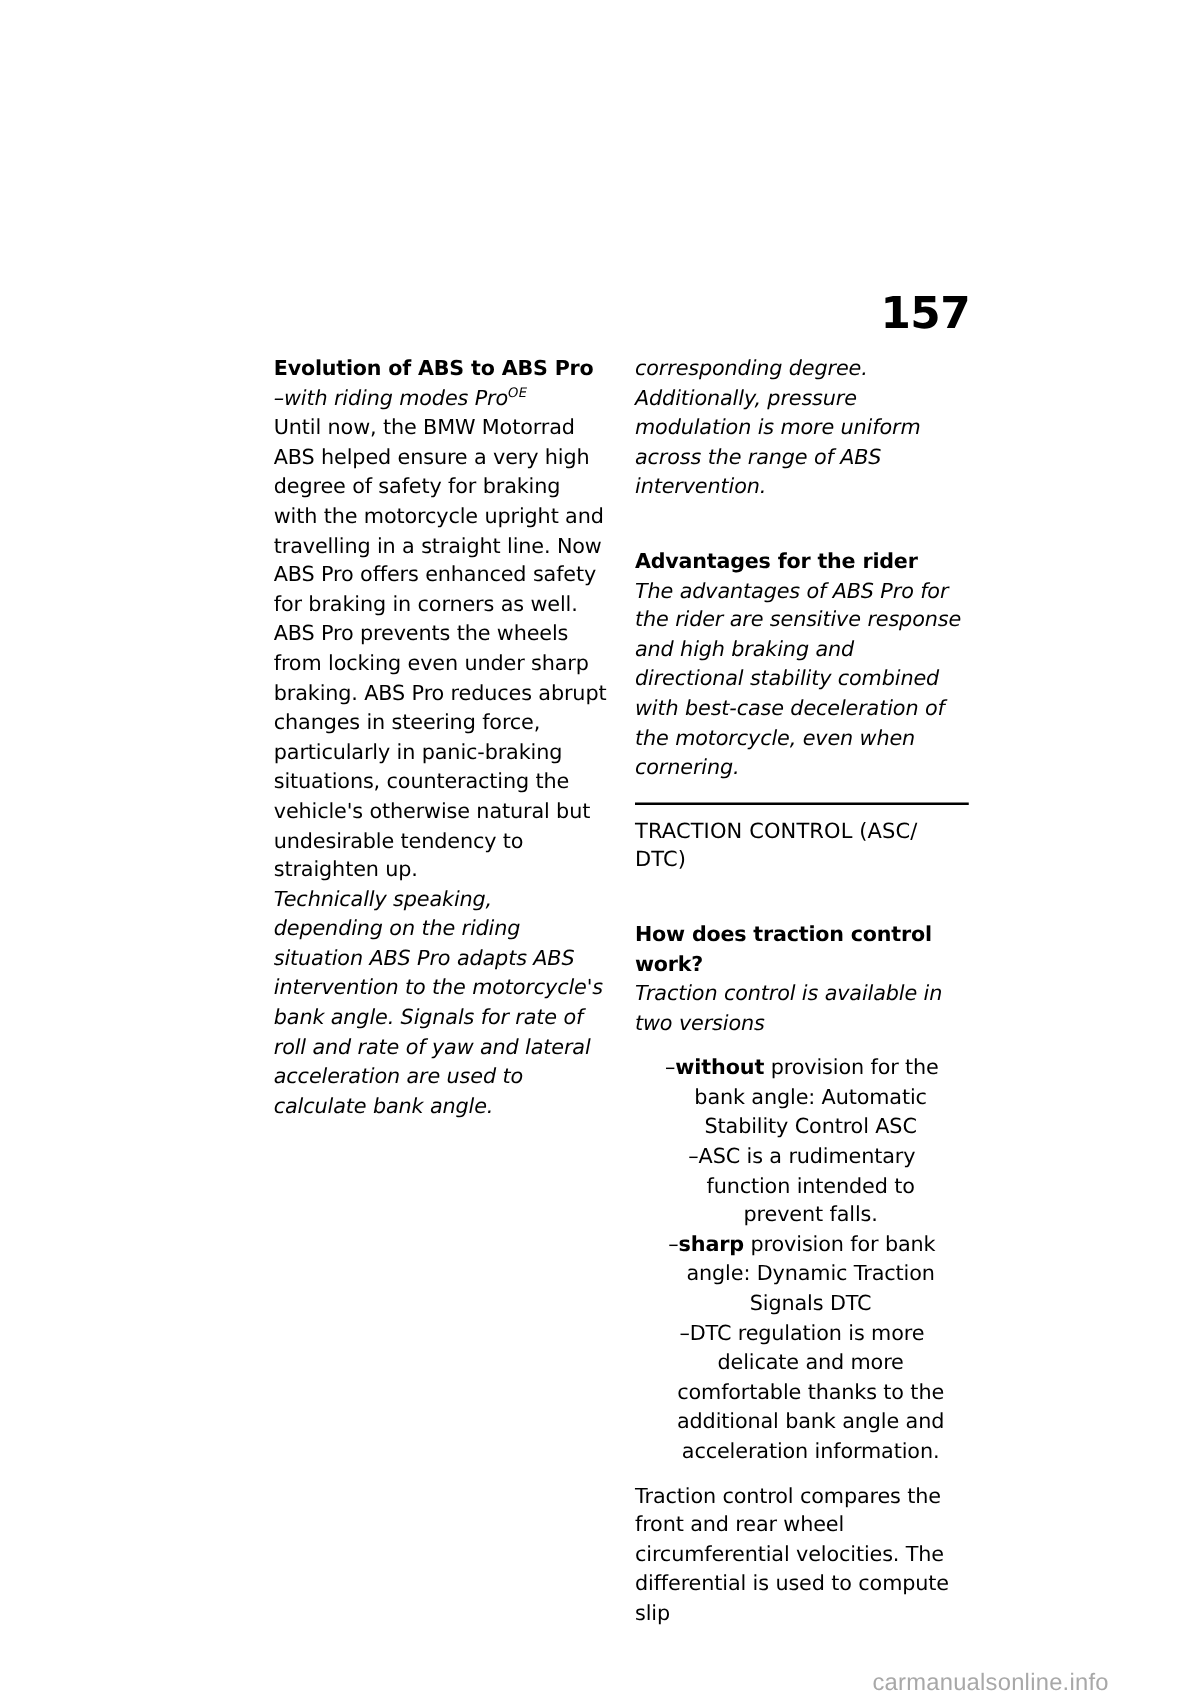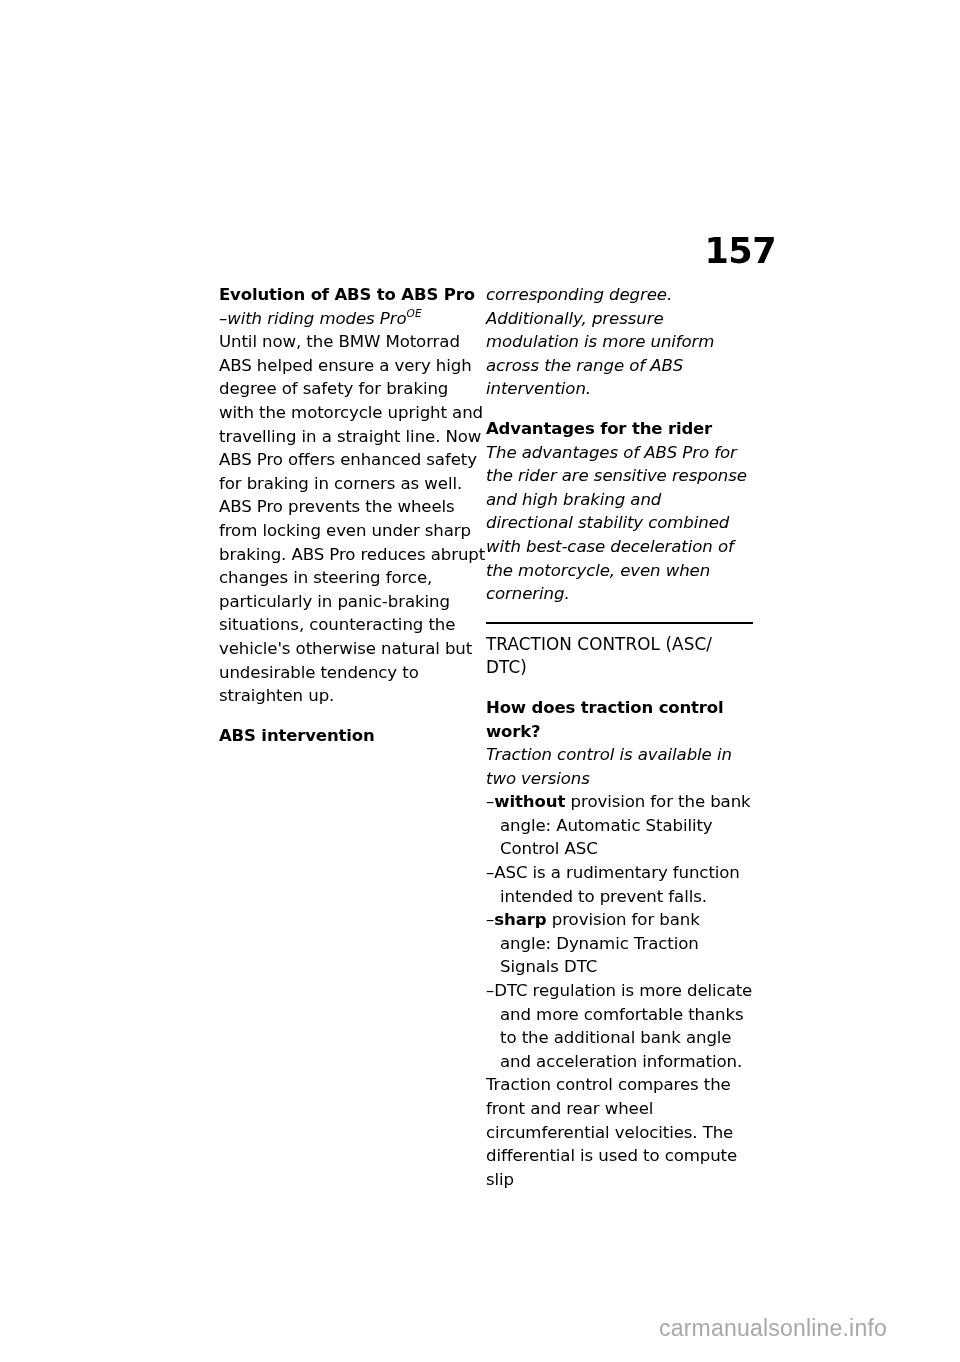--- a/index.html
+++ b/index.html
@@ -37,20 +37,21 @@
     line-height: 1;
   }
 
   
   .columns {
     position: absolute;
     left: 219px;
     top: 283px;
     width: 557px;
     display: flex;
+    gap: 22px;
   }
   .col {
     width: 267px;
     flex: 0 0 267px;
   }
 
   
   .h-sub {
     font-size: 16.5px;
     font-weight: bold;
@@ -68,39 +69,40 @@
   p.body {
     font-size: 16.6px;
     line-height: 23.6px;
     margin: 0;
     letter-spacing: -0.1px;
   }
   .gap-para {
     margin-top: 16px;
   }
   .gap-head {
-    margin-top: 16px;
+    margin-top: 36px;
   }
   .tight {
     margin-top: 0;
     font-style: italic;
   }
 
   .sup {
     font-size: 10.5px;
     vertical-align: super;
     line-height: 0;
     letter-spacing: 0.2px;
   }
 
   
   ul.dash-list {
     list-style: none;
-    margin: 0;
+    margin: 12px;
     padding: 0;
+    text-align: center;
   }
   ul.dash-list li {
     font-size: 16.6px;
     line-height: 23.6px;
     padding-left: 14px;
     text-indent: -14px;
     letter-spacing: -0.1px;
   }
   .dash {
     font-weight: normal;
@@ -112,23 +114,23 @@
     border-top: 2.2px solid #000;
     margin: 16px 0 9px 0;
     width: 100%;
     height: 0;
   }
 
   
   .watermark {
     position: absolute;
     right: 14px;
-    bottom: 20px;
+    bottom: 4px;
     font-family: "Liberation Sans", sans-serif;
-    font-size: 23px;
+    font-size: 19px;
     color: #a8a8a8;
     letter-spacing: 0.2px;
   }
 </style>
 </head>
 <body>
 
 <div class="page">
 
   <div class="page-number">157</div>
@@ -136,22 +138,22 @@
   <div class="columns">
 
     <div class="col">
 
       <h2 class="h-sub">Evolution of ABS to ABS Pro</h2>
 
       <p class="body tight"><span>–with riding modes Pro</span><span class="sup">OE</span></p>
 
       <p class="body gap-para">Until now, the BMW Motorrad ABS helped ensure a very high degree of safety for braking with the motorcycle upright and travelling in a straight line.  Now ABS Pro offers enhanced safety for braking in corners as well.  ABS Pro prevents the wheels from locking even under sharp braking. ABS Pro reduces abrupt changes in steering force, particularly in panic-braking situations, counteracting the vehicle's otherwise natural but undesirable tendency to straighten up.</p>
 
-      <h3 class="h-sub gap-head">ABS intervention</h3>
 
+      <p class="body tight">Technically speaking, depending on the riding situation ABS Pro adapts ABS intervention to the motorcycle's bank angle.  Signals for rate of roll and rate of yaw and lateral acceleration are used to calculate bank angle.</p>
 
     </div>
 
     <div class="col">
 
       <p class="body tight">corresponding degree.  Additionally, pressure modulation is more uniform across the range of ABS intervention.</p>
 
       <h3 class="h-sub gap-head">Advantages for the rider</h3>
 
       <p class="body tight">The advantages of ABS Pro for the rider are sensitive response and high braking and directional stability combined with best-case deceleration of the motorcycle, even when cornering.</p>

